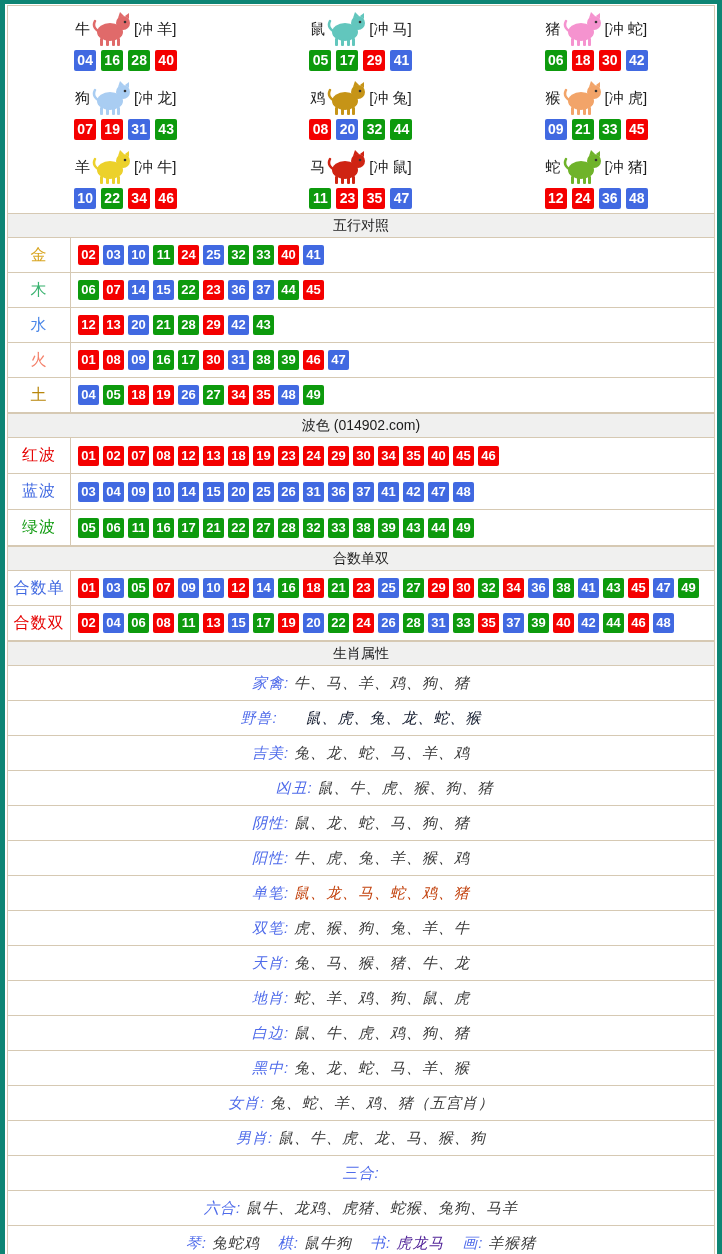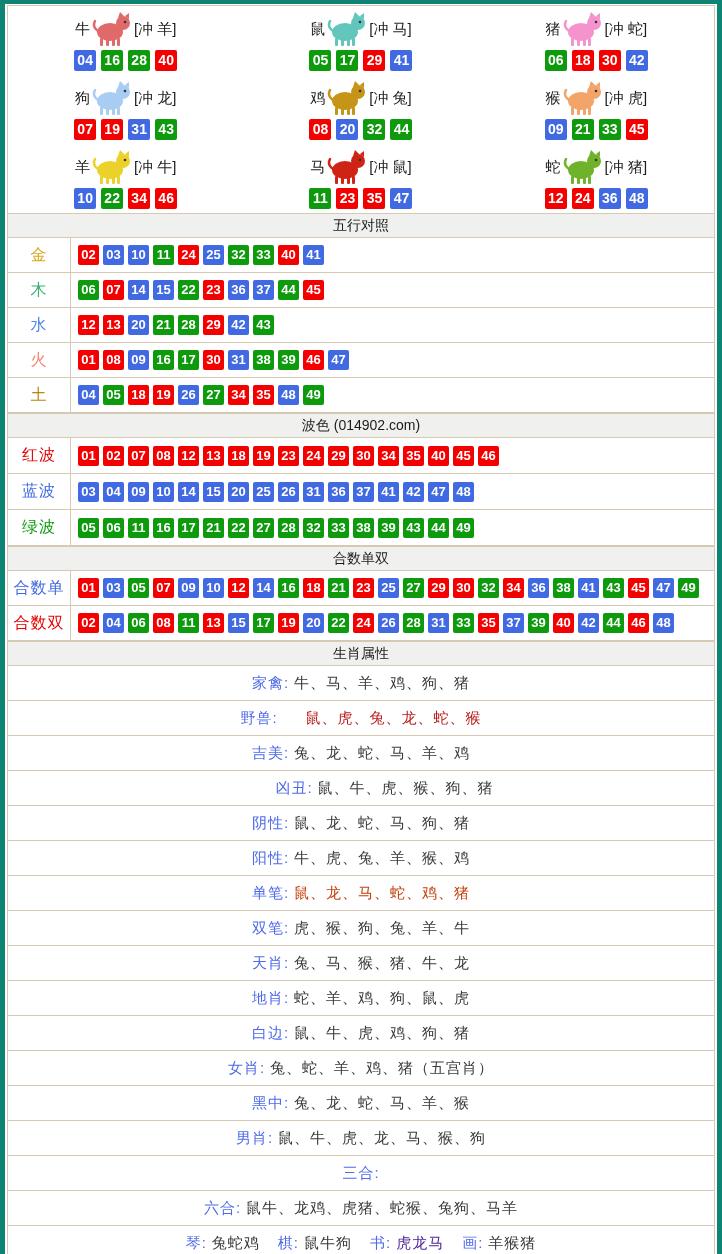--- a/index.html
+++ b/index.html
@@ -23,21 +23,21 @@
   .num-row{box-sizing:border-box;display:flex;border-bottom:1px solid #d6c9b3;align-items:stretch;}
   .num-label{width:62px;flex:0 0 62px;display:flex;align-items:center;justify-content:center;
     border-right:1px solid #d6c9b3;font-size:16px;letter-spacing:1px;}
   .num-balls{flex:1;display:flex;align-items:center;flex-wrap:wrap;padding-left:7px;gap:4px;}
   .ball{display:inline-block;min-width:21px;height:20px;line-height:20px;text-align:center;
     color:#fff;font-size:13px;font-weight:700;border-radius:2px;}
   .z-balls .ball{min-width:22px;height:21px;line-height:21px;font-size:14px;}
   
   .attr-row{box-sizing:border-box;height:35px;display:flex;align-items:center;justify-content:center;
     border-bottom:1px solid #d6c9b3;font-size:15px;letter-spacing:1px;}
-  .attr-pair{display:inline-flex;align-items:center;}
+  .attr-pair{display:inline-flex;align-items:center;font-style:italic;}
   .attr-pair + .attr-pair{margin-left:18px;}
   .attr-label{font-weight:400;}
   .attr-value{color:#3a3a3a;margin-left:5px;}
 </style>
 </head>
 <body>
 
 <div class="frame">
   <div class="board">
 
@@ -491,21 +491,21 @@
     <div id="attr-rows">
         <div class="attr-row">
           <span class="attr-pair">
             <span class="attr-label" style="color: rgb(79, 107, 234);">家禽:</span>
             <span class="attr-value" style="color: rgb(58, 58, 58);">牛、马、羊、鸡、狗、猪</span>
           </span>
         </div>
         <div class="attr-row">
           <span class="attr-pair">
             <span class="attr-label" style="color: rgb(79, 107, 234);">野兽:</span>
-            <span class="attr-value" style="color: #b91c1c; margin-left: 28px;">鼠、虎、兔、龙、蛇、猴</span>
+            <span class="attr-value" style="color: #0f172a; margin-left: 28px;">鼠、虎、兔、龙、蛇、猴</span>
           </span>
         </div>
         <div class="attr-row">
           <span class="attr-pair">
             <span class="attr-label" style="color: rgb(79, 107, 234);">吉美:</span>
             <span class="attr-value" style="color: rgb(58, 58, 58);">兔、龙、蛇、马、羊、鸡</span>
           </span>
         </div>
         <div class="attr-row">
           <span class="attr-pair">
@@ -550,32 +550,32 @@
           </span>
         </div>
         <div class="attr-row">
           <span class="attr-pair">
             <span class="attr-label" style="color: rgb(79, 107, 234);">白边:</span>
             <span class="attr-value" style="color: rgb(58, 58, 58);">鼠、牛、虎、鸡、狗、猪</span>
           </span>
         </div>
         <div class="attr-row">
           <span class="attr-pair">
+            <span class="attr-label" style="color: rgb(79, 107, 234);">黑中:</span>
+            <span class="attr-value" style="color: rgb(58, 58, 58);">兔、龙、蛇、马、羊、猴</span>
+          </span>
+        </div>
+        <div class="attr-row">
+          <span class="attr-pair">
             <span class="attr-label" style="color: rgb(79, 107, 234);">女肖:</span>
             <span class="attr-value" style="color: rgb(58, 58, 58);">兔、蛇、羊、鸡、猪（五宫肖）</span>
           </span>
         </div>
         <div class="attr-row">
           <span class="attr-pair">
-            <span class="attr-label" style="color: rgb(79, 107, 234);">黑中:</span>
-            <span class="attr-value" style="color: rgb(58, 58, 58);">兔、龙、蛇、马、羊、猴</span>
-          </span>
-        </div>
-        <div class="attr-row">
-          <span class="attr-pair">
             <span class="attr-label" style="color: rgb(79, 107, 234);">男肖:</span>
             <span class="attr-value" style="color: rgb(58, 58, 58);">鼠、牛、虎、龙、马、猴、狗</span>
           </span>
         </div>
         <div class="attr-row">
           <span class="attr-pair">
             <span class="attr-label" style="color: rgb(79, 107, 234);">三合:</span>
           </span>
         </div>
         <div class="attr-row">

